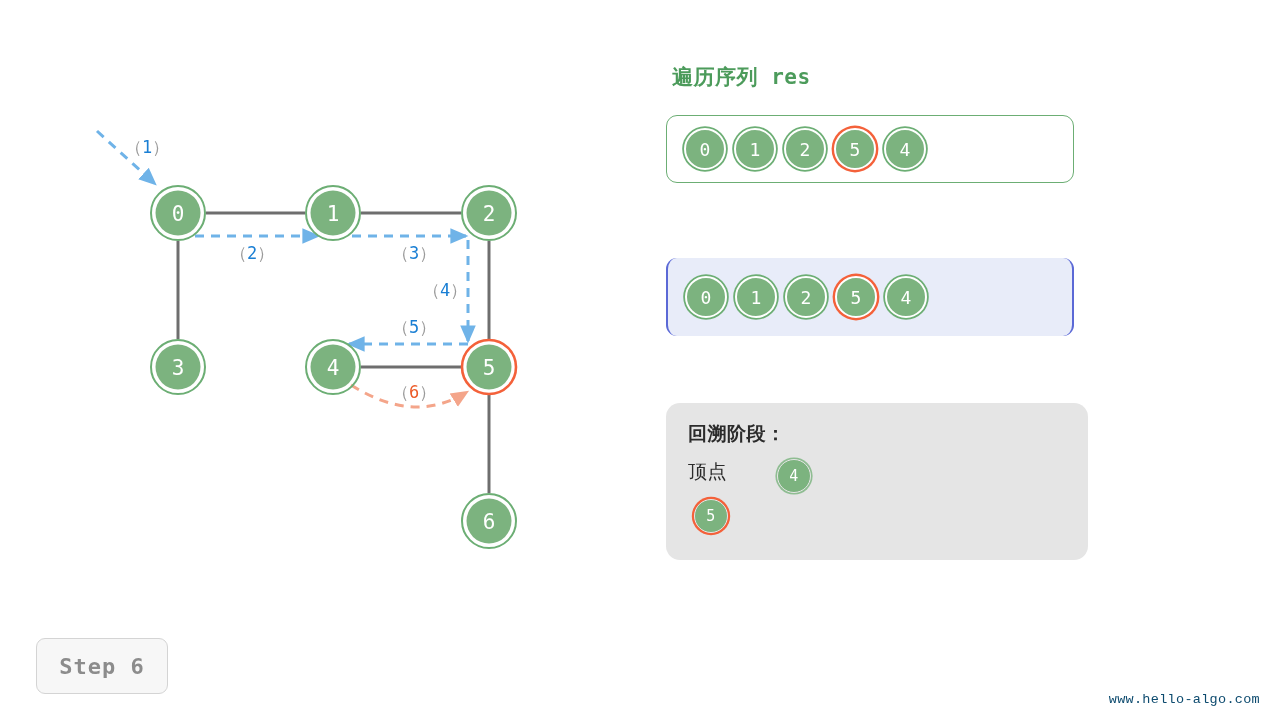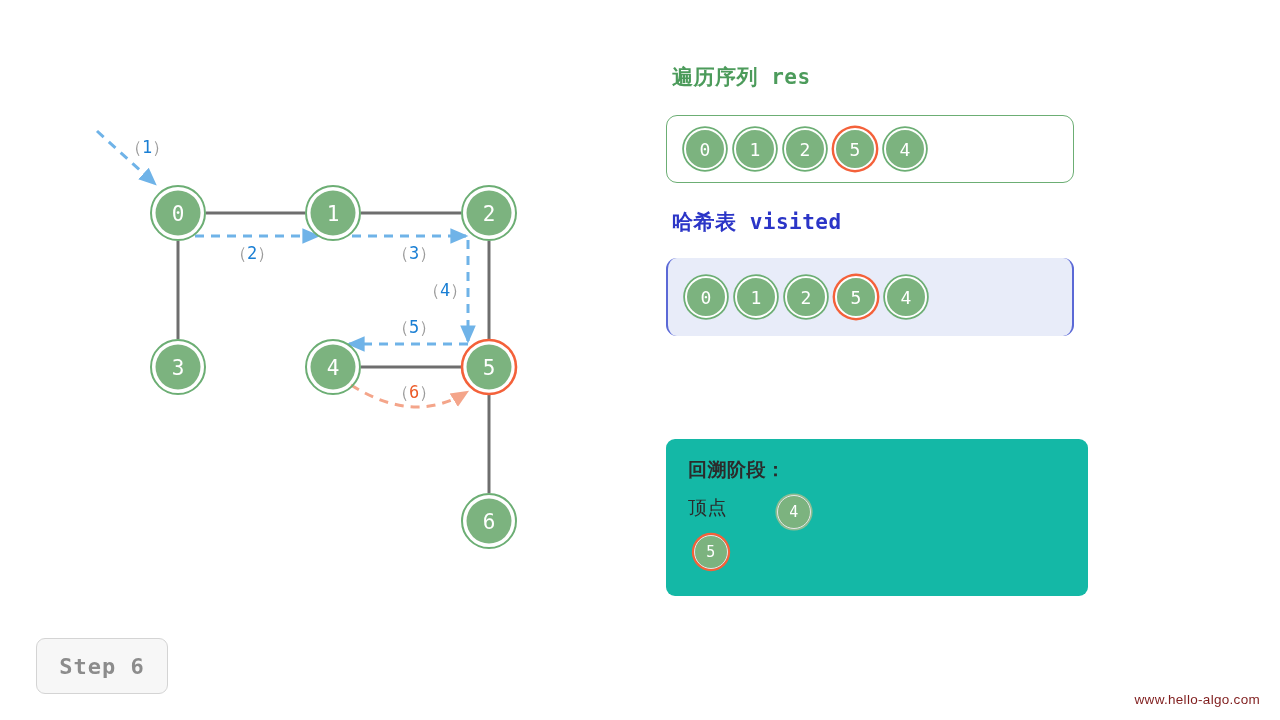--- a/index.html
+++ b/index.html
@@ -65,23 +65,23 @@
     font-weight: bold;
     letter-spacing: 1px;
     color: #8c8c8c;
   }
 
   
   #watermark {
     position: absolute;
     right: 20px;
     bottom: 13px;
-    font-family: Liberation Sans, sans-serif;
+    font-family: Liberation Mono, monospace;
     font-size: 13.5px;
-    color: #7f1d1d;
+    color: #0c4a6e;
     letter-spacing: 0.3px;
   }
 
   
   #right-panel {
     position: absolute;
     left: 666px;
     top: 0;
     width: 614px;
     height: 720px;
@@ -152,26 +152,26 @@
     flex: 0 0 auto;
   }
   .chip.hl {
     box-shadow: 0 0 0 2.4px #f4613a;
   }
 
   
   #info-box {
     position: absolute;
     left: 0px;
-    top: 439px;
+    top: 403px;
     width: 422px;
     height: 157px;
     box-sizing: border-box;
-    background: #14b8a6;
-    border-radius: 9px;
+    background: #e5e5e5;
+    border-radius: 14px;
     padding: 18px 22px 0 22px;
   }
   #info-heading {
     font-size: 19px;
     font-weight: bold;
     color: #2b2b2b;
     letter-spacing: 0.5px;
     margin-bottom: 12px;
   }
   .info-line {
@@ -296,21 +296,20 @@
 
   <div id="res-title" class="section-title">遍历序列 res</div>
   <div id="res-box" class="chip-box">
       <div class="chip">0</div>
       <div class="chip">1</div>
       <div class="chip">2</div>
       <div class="chip hl">5</div>
       <div class="chip">4</div>
     </div>
 
-  <div id="visited-title" class="section-title">哈希表 visited</div>
   <div id="visited-box" class="chip-box">
       <div class="chip">0</div>
       <div class="chip">1</div>
       <div class="chip">2</div>
       <div class="chip hl">5</div>
       <div class="chip">4</div>
     </div>
 
   <div id="info-box">
     <div id="info-heading">回溯阶段：</div>

